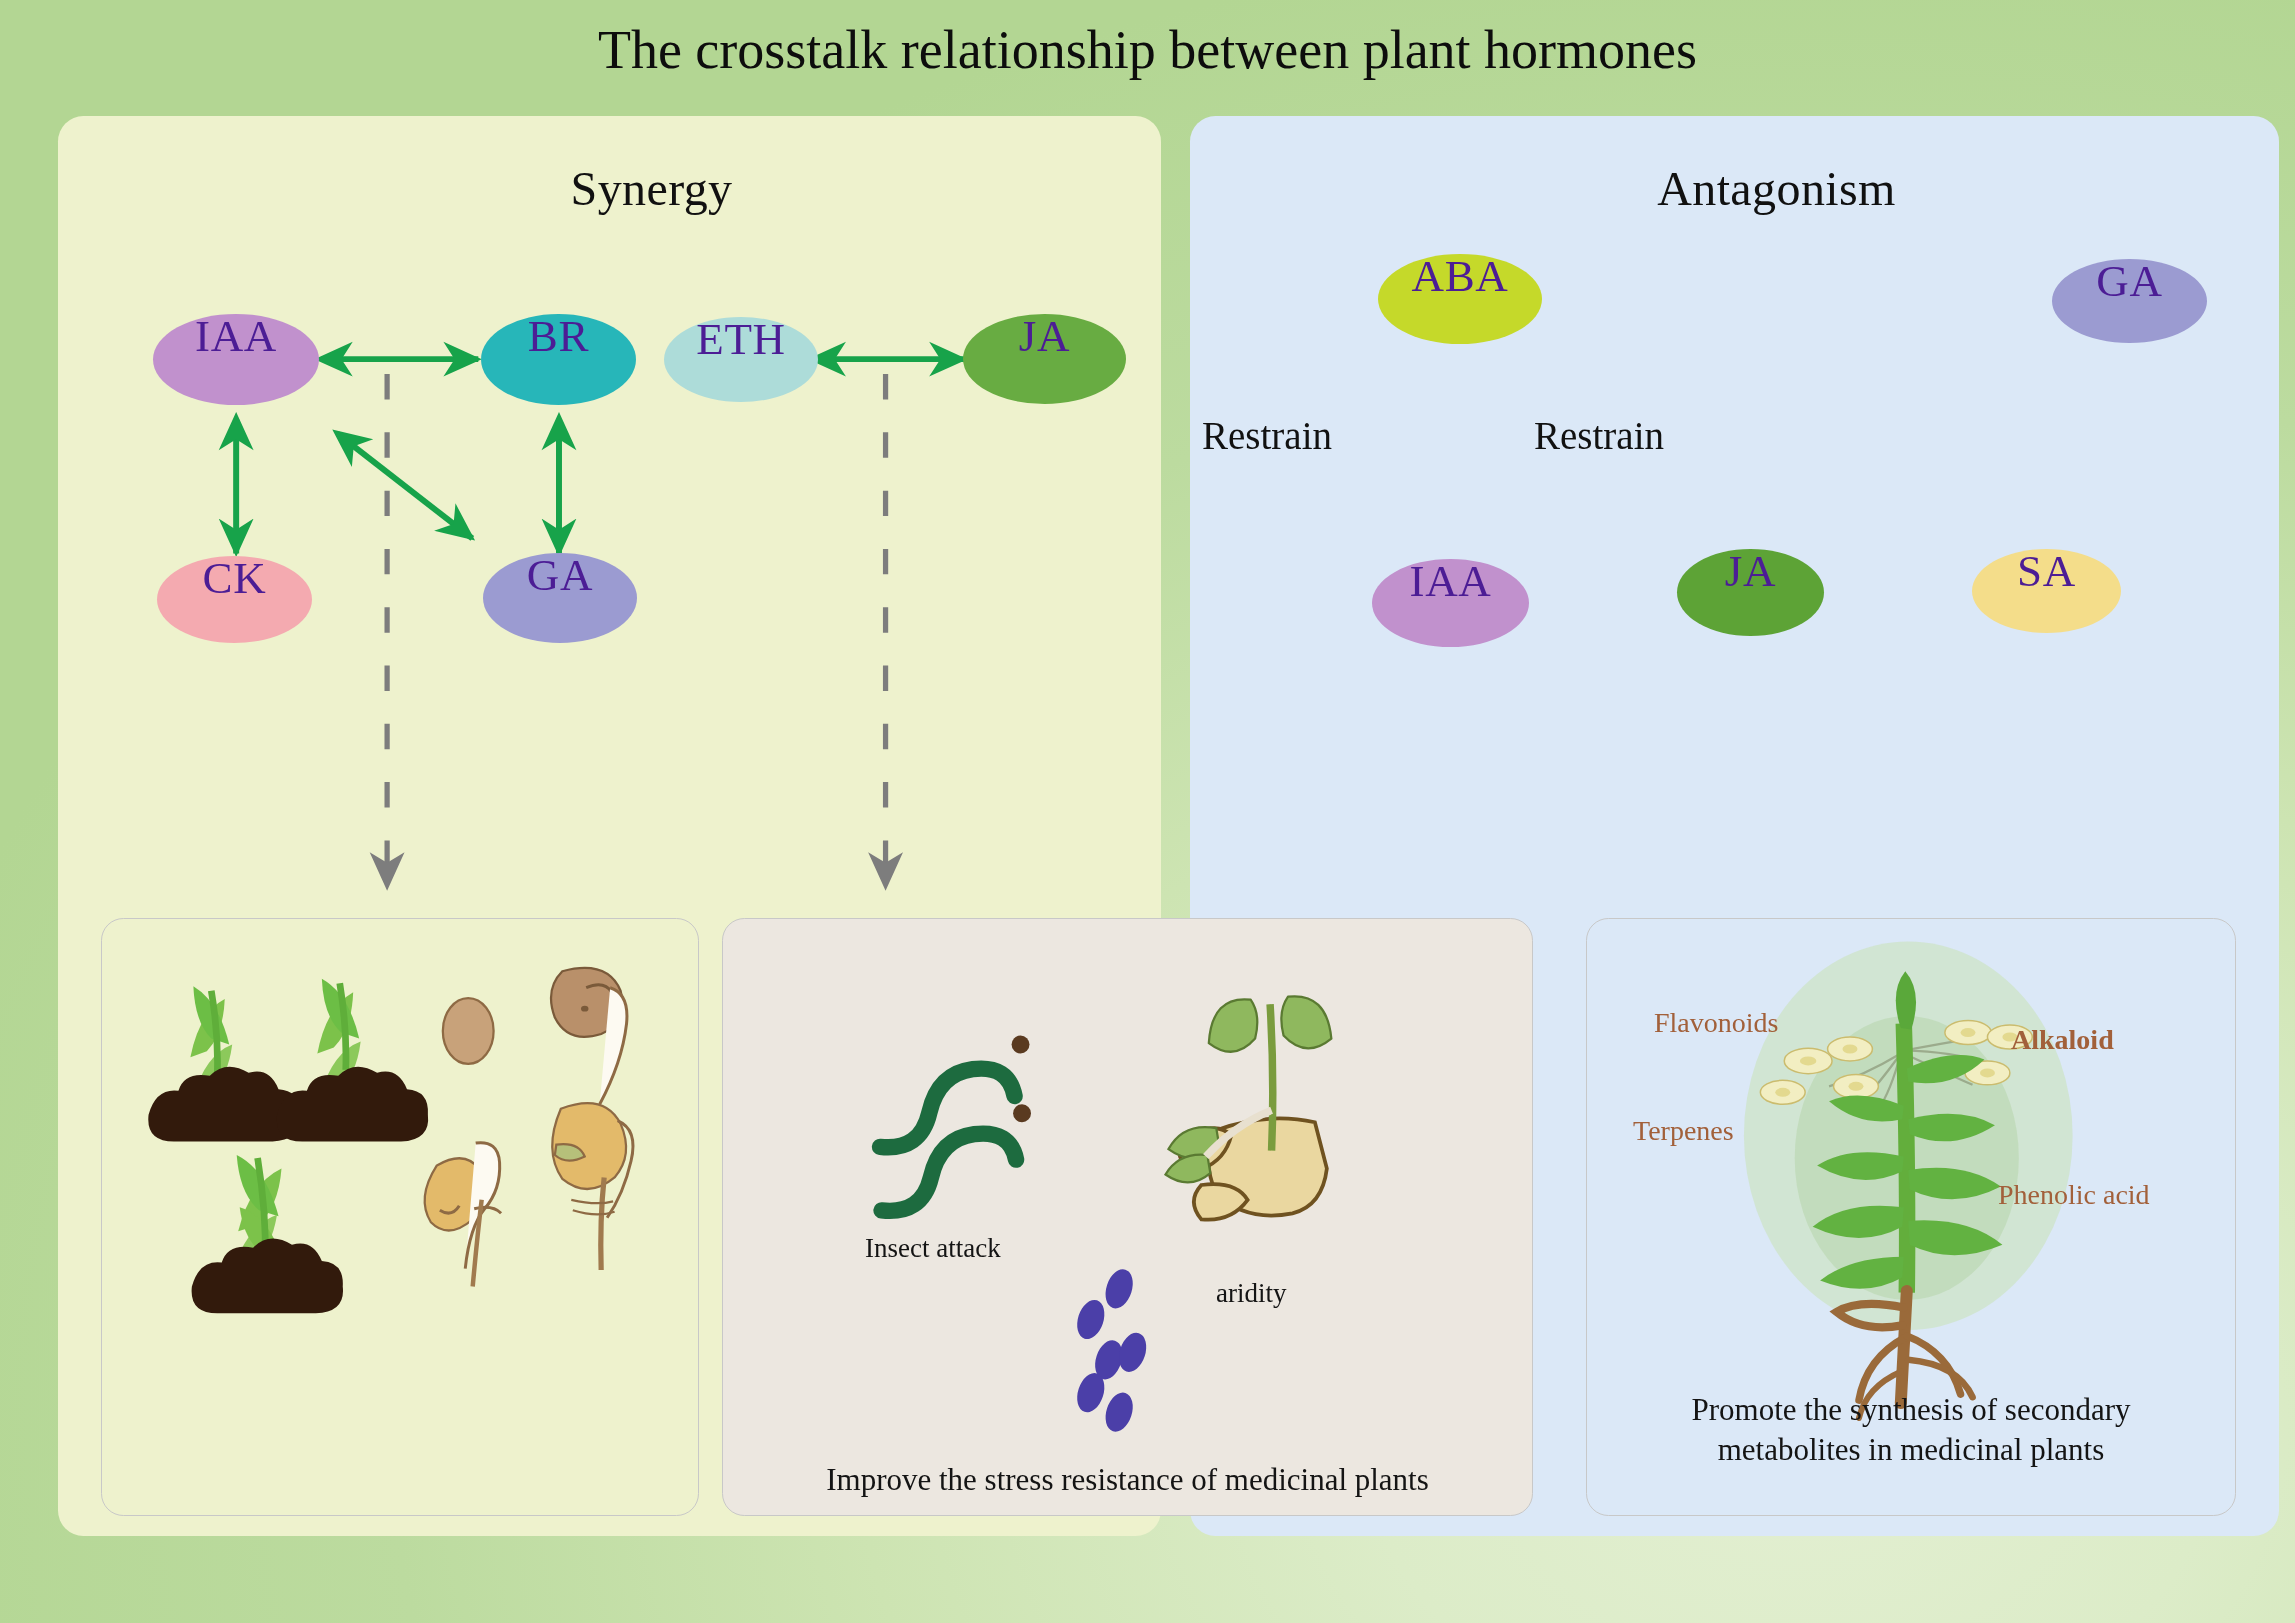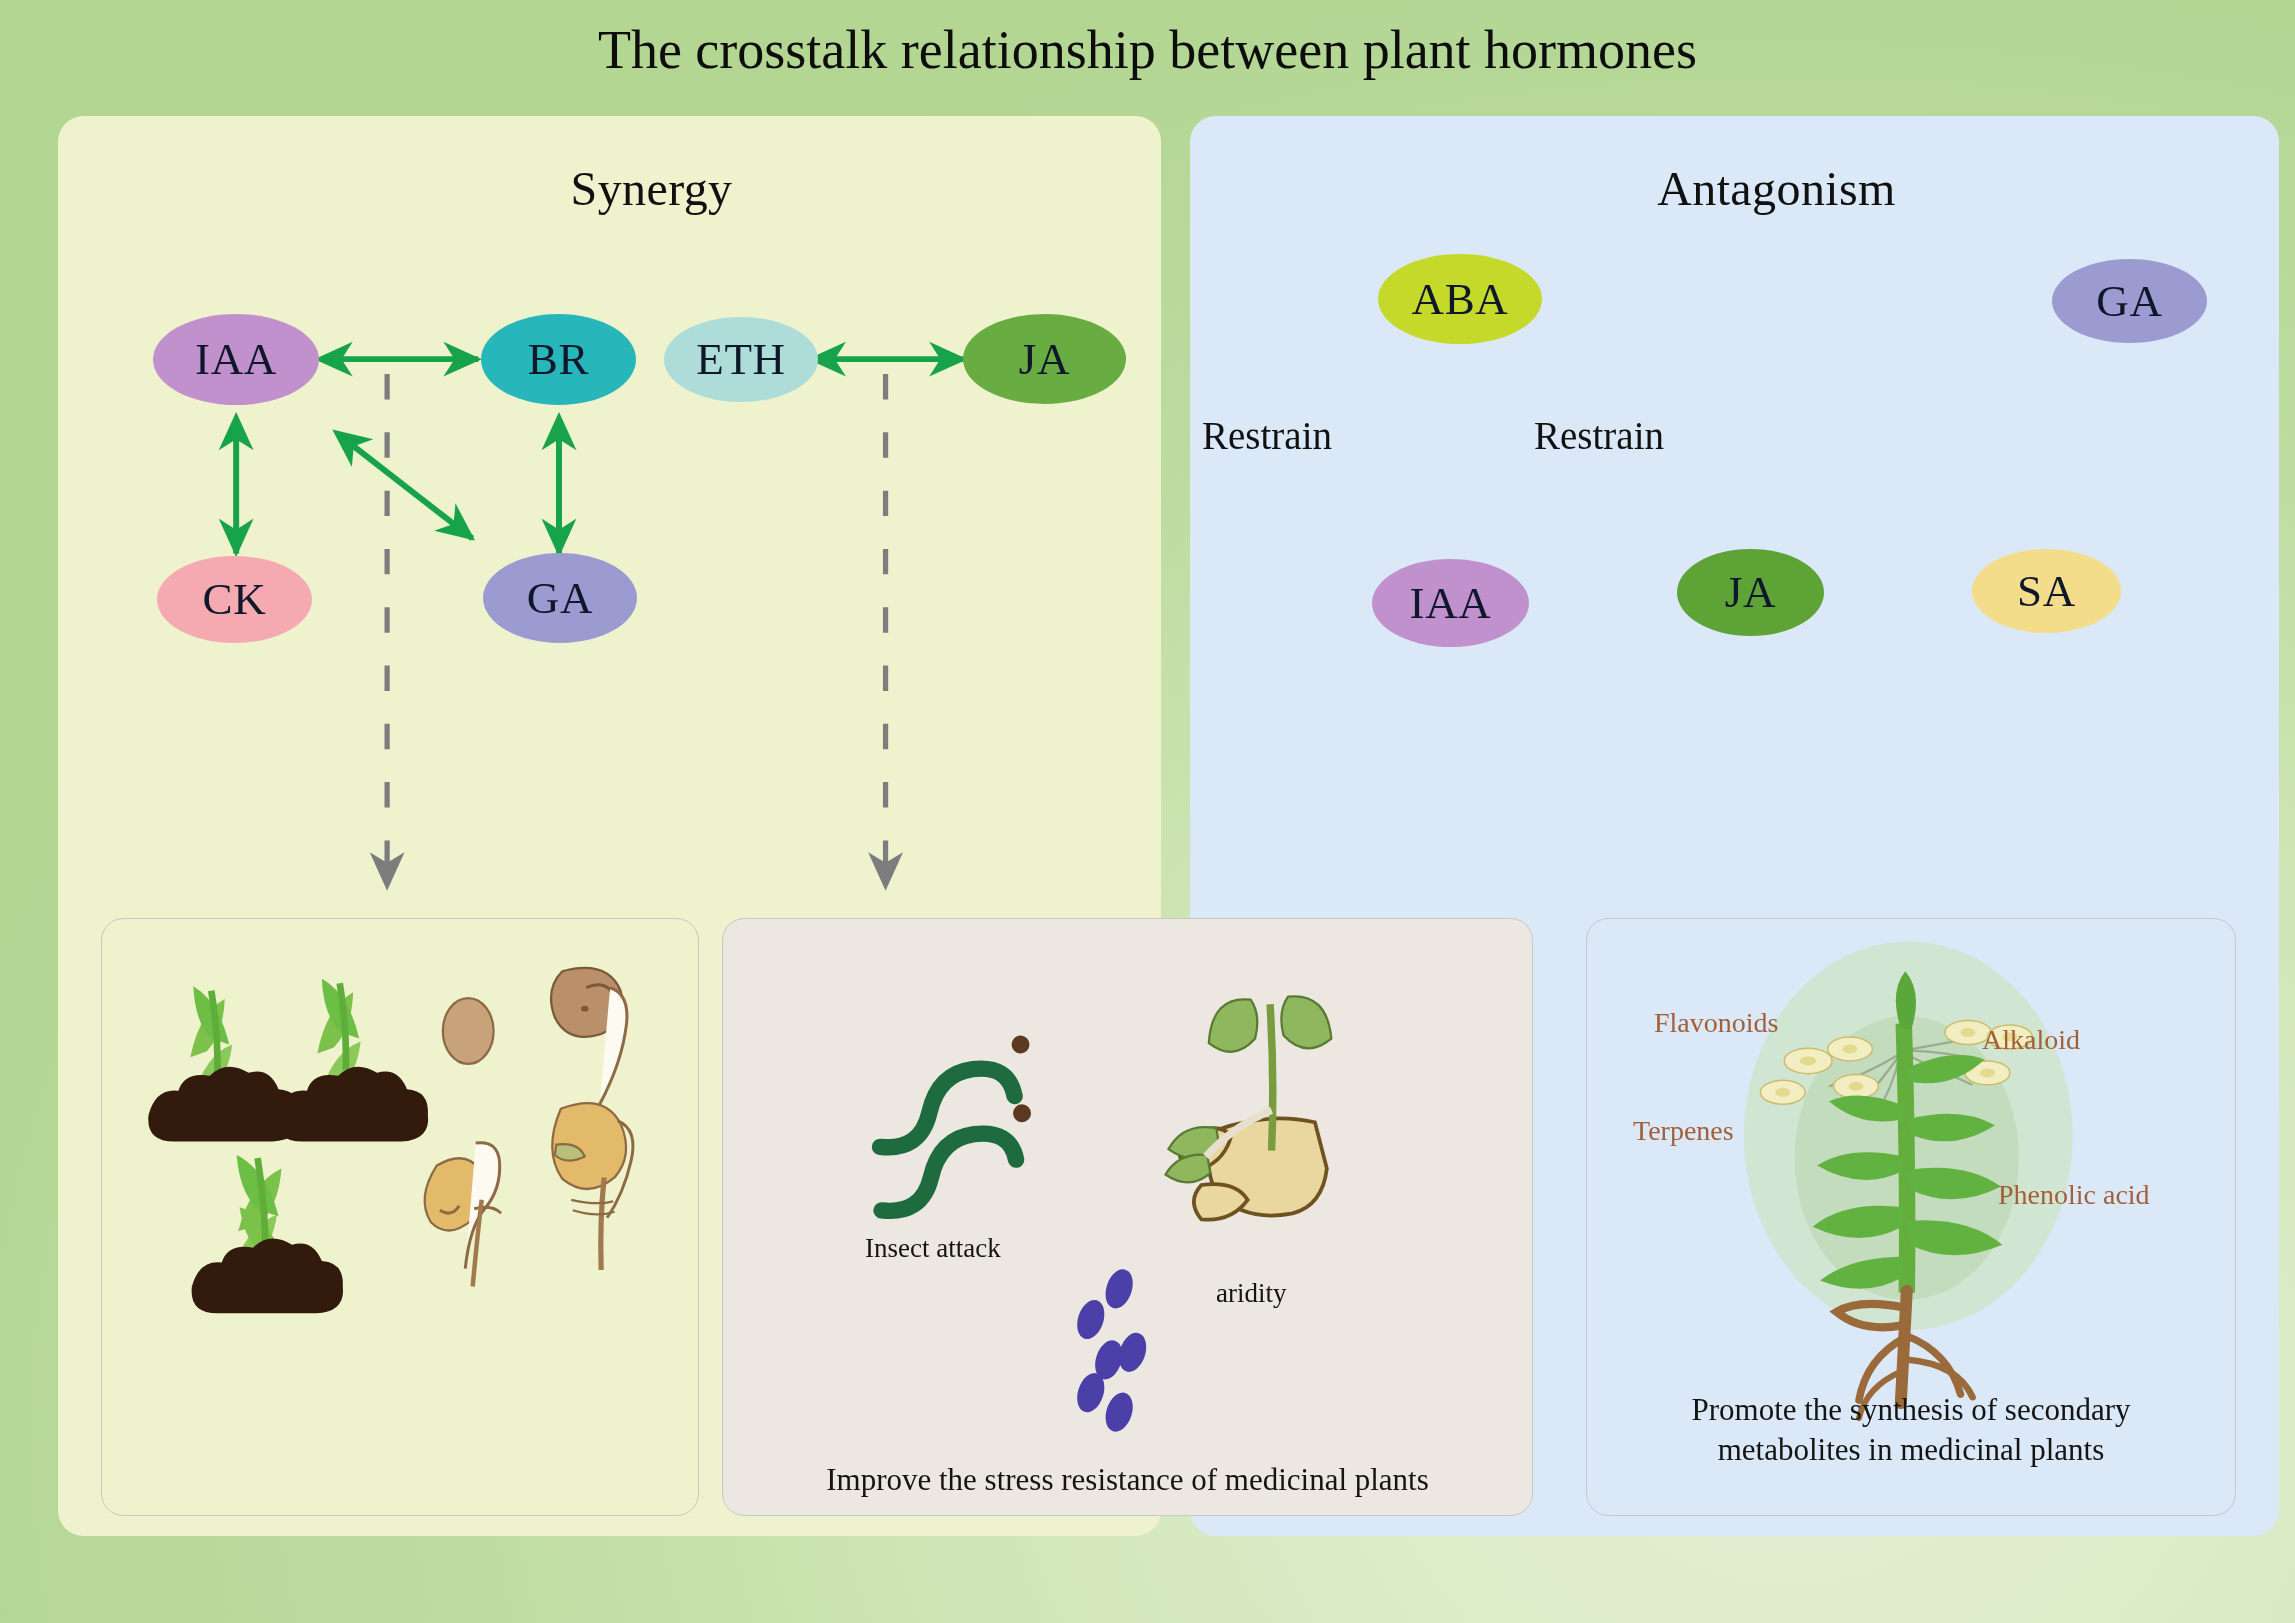--- a/index.html
+++ b/index.html
@@ -20,22 +20,22 @@
   #panel-synergy{left:58px;top:116px;width:1061px;height:1420px;background:#eef2cd;}
   #panel-antag{left:1190px;top:116px;width:1047px;height:1420px;background:#dbe8f7;}
 
   .panel-title{
     position:absolute;width:100%;text-align:center;
     font-size:48px;color:#111;letter-spacing:0.4px;
   }
 
   
   .node{
-    position:absolute;display:flex;align-items:center;justify-content:center;
-    border-radius:50%;color:#0f172a;font-size:45px;line-height:1;
+    position:absolute;display:flex;align-items:flex-start;justify-content:center;
+    border-radius:50%;color:#4c1d95;font-size:45px;line-height:1;
     letter-spacing:0.7px;
   }
 
   
   .infobox{
     position:absolute;border-radius:22.4px;
     border:1.5px solid #c8c8c8;box-sizing:border-box;
   }
   #box-left{left:101px;top:918px;width:598px;height:598px;background:#eef2cd;}
   #box-mid{left:714px;top:918px;width:811px;height:598px;background:#ece7e0;margin-left:8px;}
@@ -306,21 +306,21 @@
         <path d="M428,498 q-4,80 -8,150" stroke-width="16"></path>
         <path d="M424,520 q-60,-12 -90,6 q34,28 88,18" stroke-width="11"></path>
         <path d="M426,560 q-52,28 -62,84" stroke-width="10"></path>
         <path d="M428,558 q56,22 72,78" stroke-width="10"></path>
         <path d="M430,590 q66,6 86,50" stroke-width="9"></path>
         <path d="M420,606 q-46,20 -56,62" stroke-width="8"></path>
       </g>
     </svg>
 
     <div class="metab-label" style="left:67px;top:88px;">Flavonoids</div>
-    <div class="metab-label" style="left:395px;top:105px;">Alkaloid</div>
+    <div class="metab-label" style="left:424px;top:105px;font-weight:bold;">Alkaloid</div>
     <div class="metab-label" style="left:46px;top:196px;">Terpenes</div>
     <div class="metab-label" style="left:411px;top:260px;">Phenolic acid</div>
 
     <div class="cap" style="top:471px;">
       <span>Promote the synthesis of secondary</span><br>
       <span>metabolites in medicinal plants</span>
     </div>
   </div>
 
 </div>

